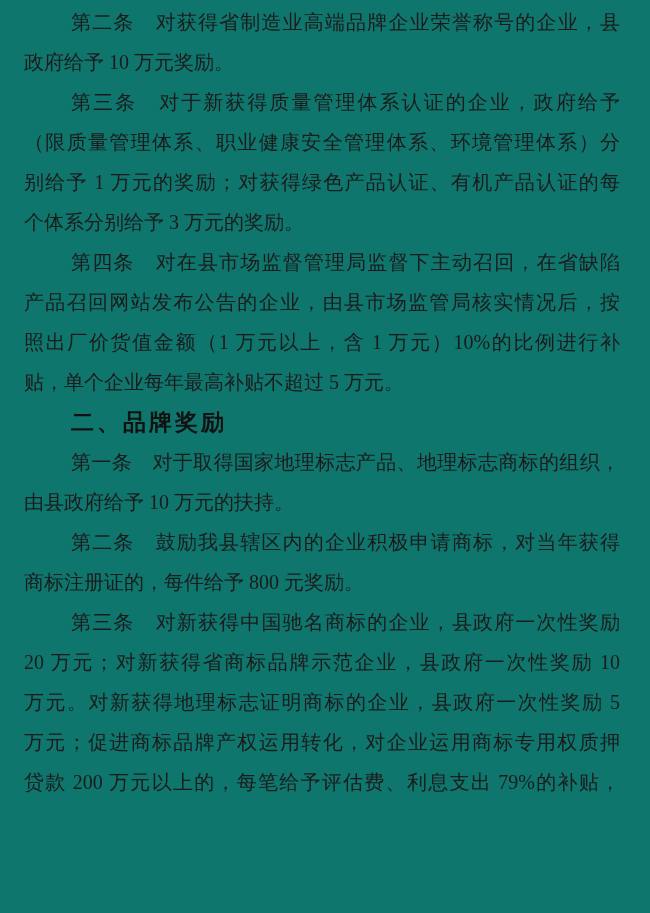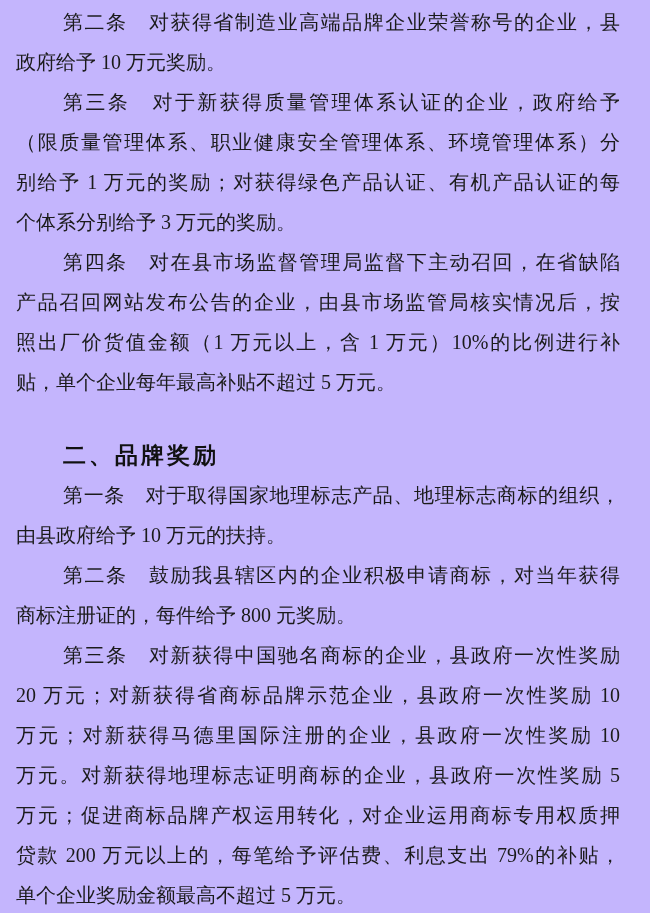--- a/index.html
+++ b/index.html
@@ -9,22 +9,22 @@
   }
   body {
     width: 650px;
     height: 913px;
     overflow: hidden;
   }
   .page {
     box-sizing: border-box;
     width: 650px;
     height: 913px;
-    padding: 2px 30px 0 16px;
-    background: #c4b5fd;
+    padding: 2px 30px 0 24px;
+    background: #0f766e;
     color: #1b1b1b;
   }
   .paragraph {
     margin: 0;
     padding: 0;
   }
   .line {
     height: 40px;
     line-height: 40px;
     font-family: "Liberation Serif", "DejaVu Serif", serif;
@@ -45,21 +45,20 @@
   .paragraph.heading .line {
     font-family: "Liberation Sans", "DejaVu Sans", sans-serif;
     font-weight: bold;
     font-size: 23px;
     letter-spacing: 3px;
     text-align: left;
     text-align-last: auto;
     -moz-text-align-last: auto;
     text-indent: 47px;
     color: #111111;
-    margin-top: 33px;
   }
 </style>
 </head>
 <body>
 
 <main class="page">
   <div id="doc-body">
       <div class="paragraph">
         <div class="line first">第二条　对获得省制造业高端品牌企业荣誉称号的企业，县</div>
         <div class="line last">政府给予 10 万元奖励。</div>
@@ -83,20 +82,18 @@
         <div class="line first">第一条　对于取得国家地理标志产品、地理标志商标的组织，</div>
         <div class="line last">由县政府给予 10 万元的扶持。</div>
       </div>
       <div class="paragraph">
         <div class="line first">第二条　鼓励我县辖区内的企业积极申请商标，对当年获得</div>
         <div class="line last">商标注册证的，每件给予 800 元奖励。</div>
       </div>
       <div class="paragraph">
         <div class="line first">第三条　对新获得中国驰名商标的企业，县政府一次性奖励</div>
         <div class="line">20 万元；对新获得省商标品牌示范企业，县政府一次性奖励 10</div>
-        <div class="line">万元；对新获得马德里国际注册的企业，县政府一次性奖励 10</div>
         <div class="line">万元。对新获得地理标志证明商标的企业，县政府一次性奖励 5</div>
         <div class="line">万元；促进商标品牌产权运用转化，对企业运用商标专用权质押</div>
         <div class="line">贷款 200 万元以上的，每笔给予评估费、利息支出 79%的补贴，</div>
-        <div class="line last">单个企业奖励金额最高不超过 5 万元。</div>
       </div>
     </div>
 </main>
 
 </body></html>

